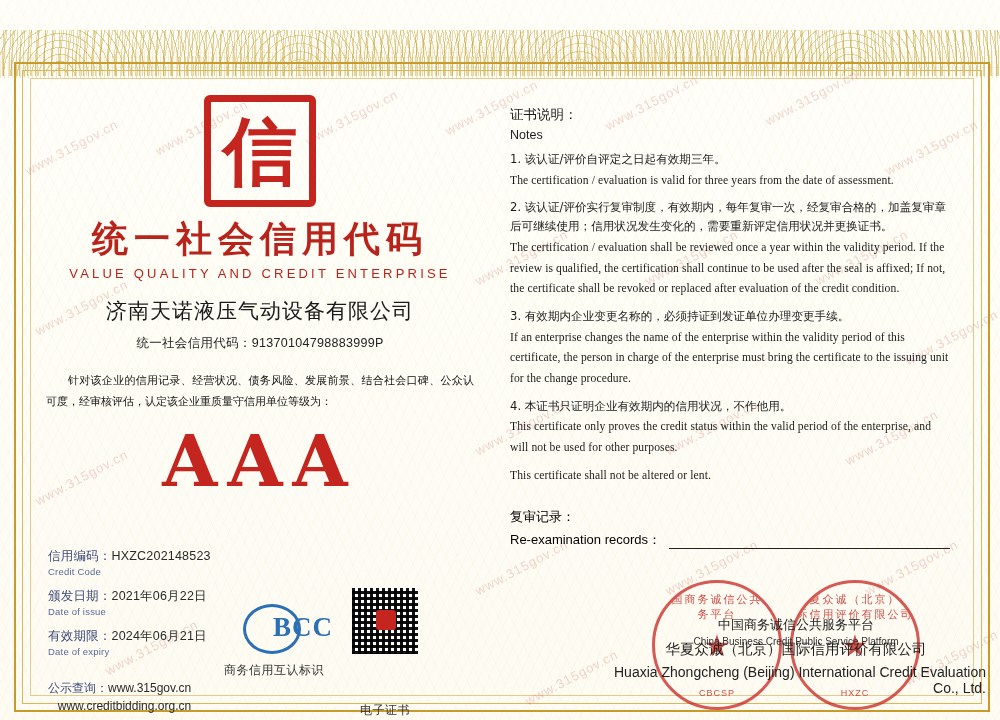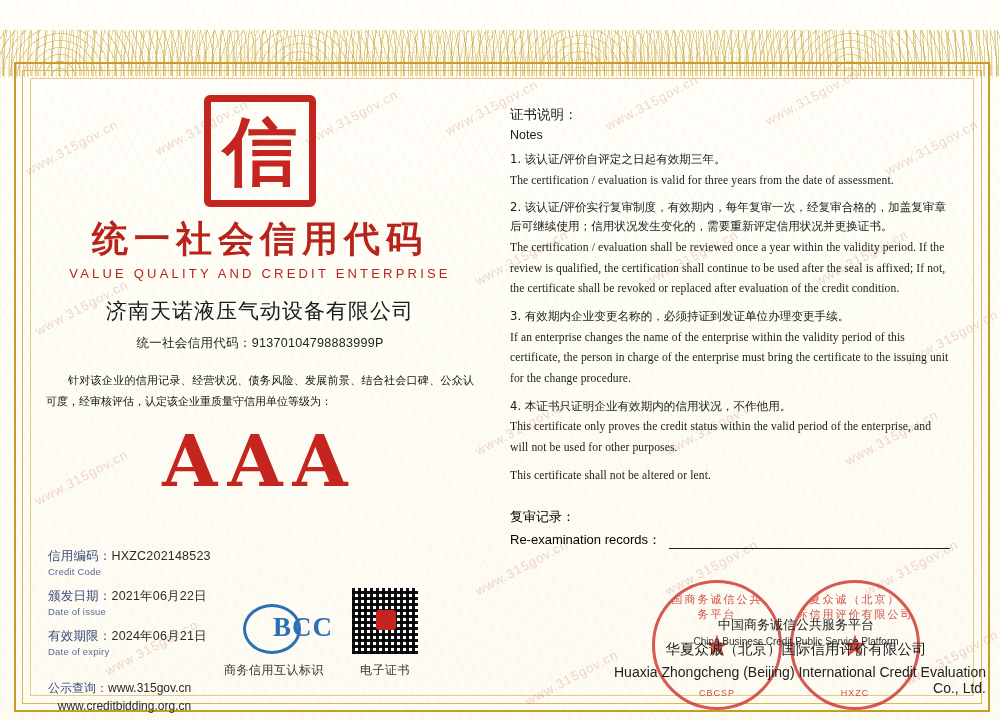--- a/index.html
+++ b/index.html
@@ -140,21 +140,21 @@
     background-blend-mode:multiply;
   }
   .qr:after{
     content:"";position:absolute;left:24px;top:22px;width:20px;height:20px;
     background:#c4251e;border-radius:3px;
   }
   .badge-label{
     position:absolute;top:662px;font-size:12px;color:#333;letter-spacing:.5px;
   }
   .badge-label.a{left:224px;}
-  .badge-label.b{left:360px;}
+  .badge-label.b{left:360px;margin-top:40px;}
   .site{
     position:absolute;left:48px;top:680px;font-size:12px;color:#3c4a79;text-align:right;
   }
   .site .u{color:#2a2a2a;}
 
   
   .right{
     position:absolute;left:510px;top:106px;width:440px;
     color:#1b1b1b;
   }

